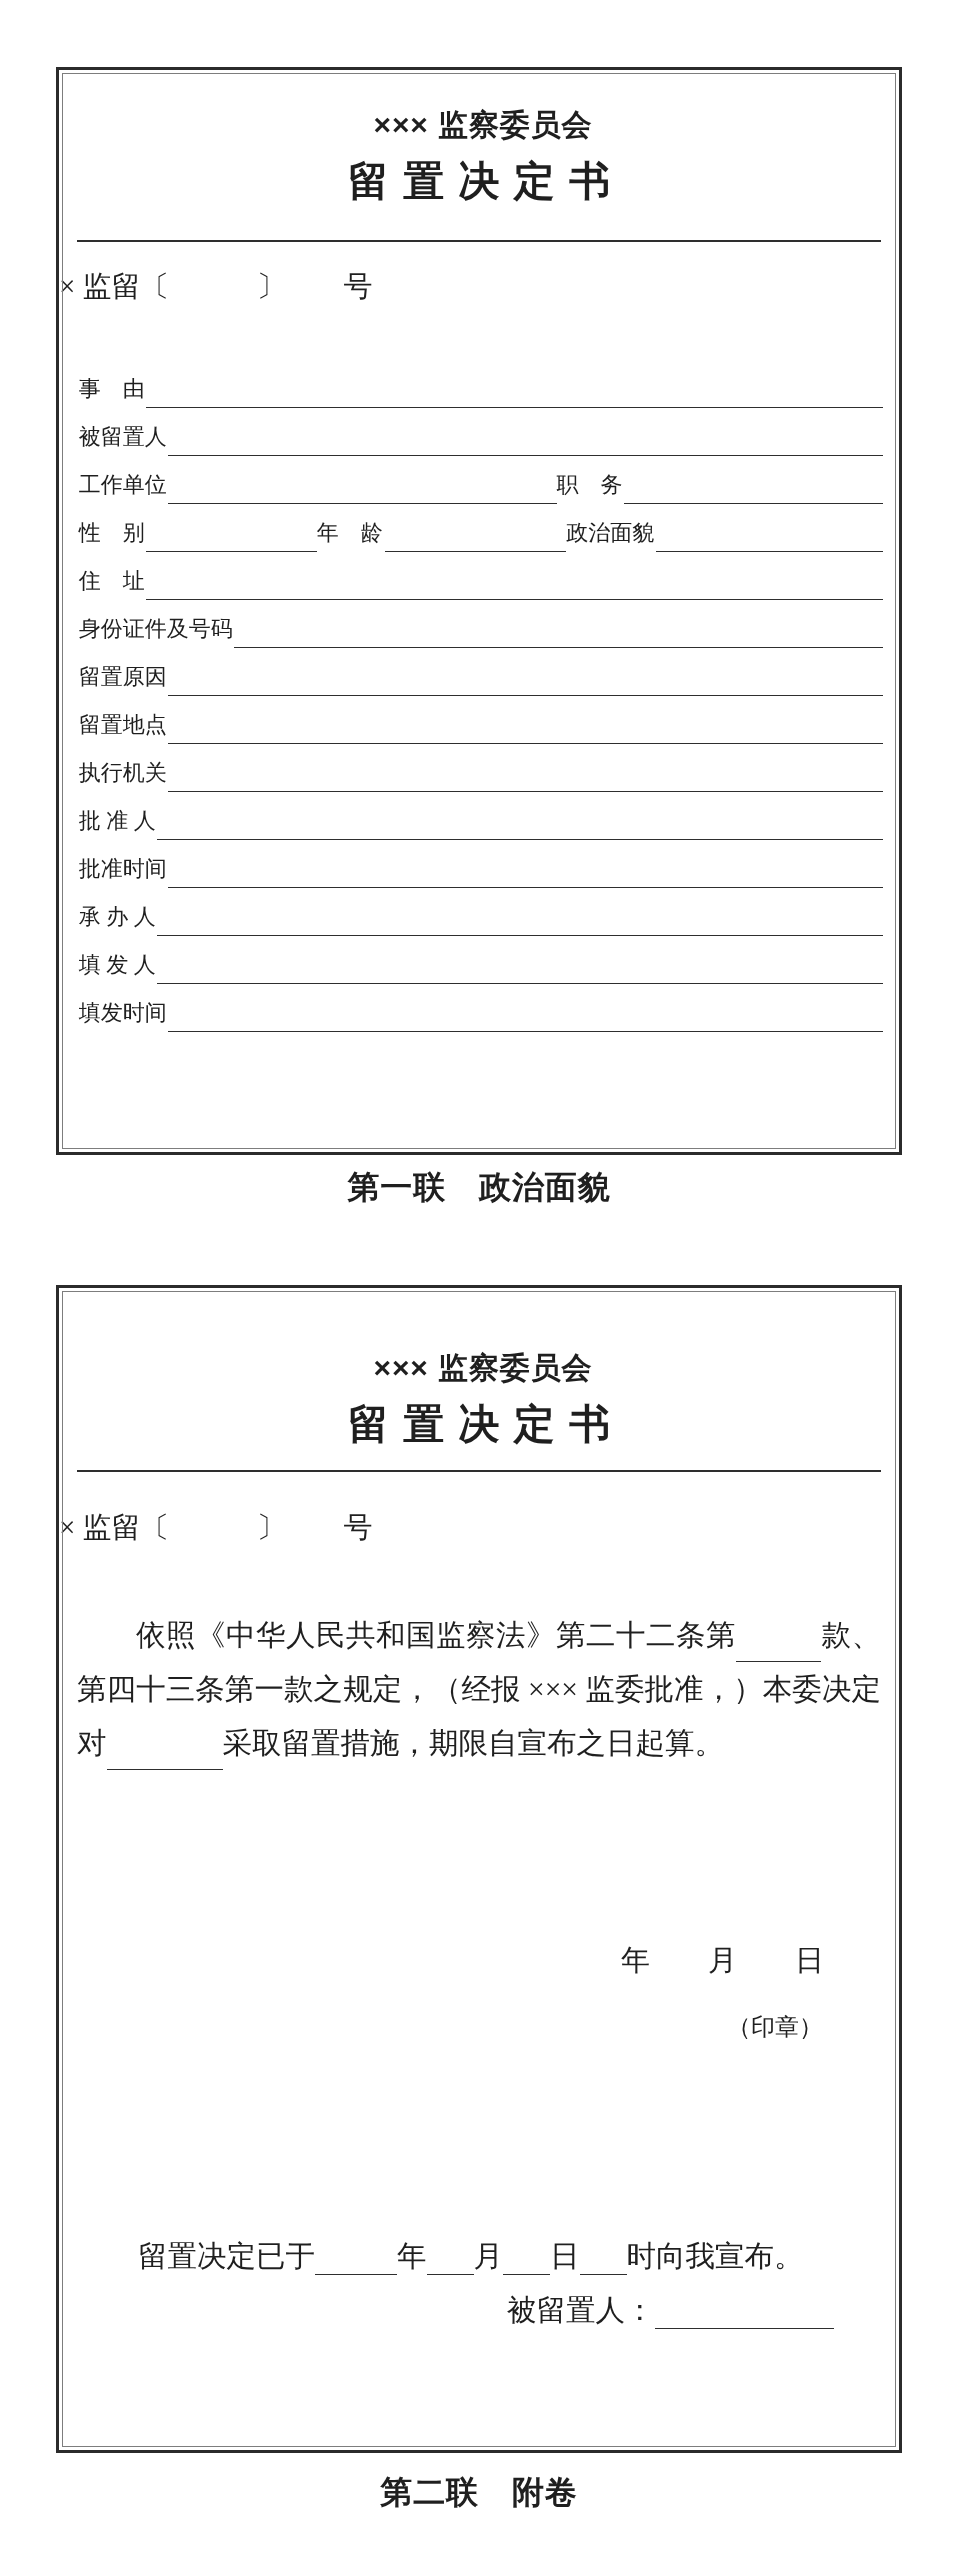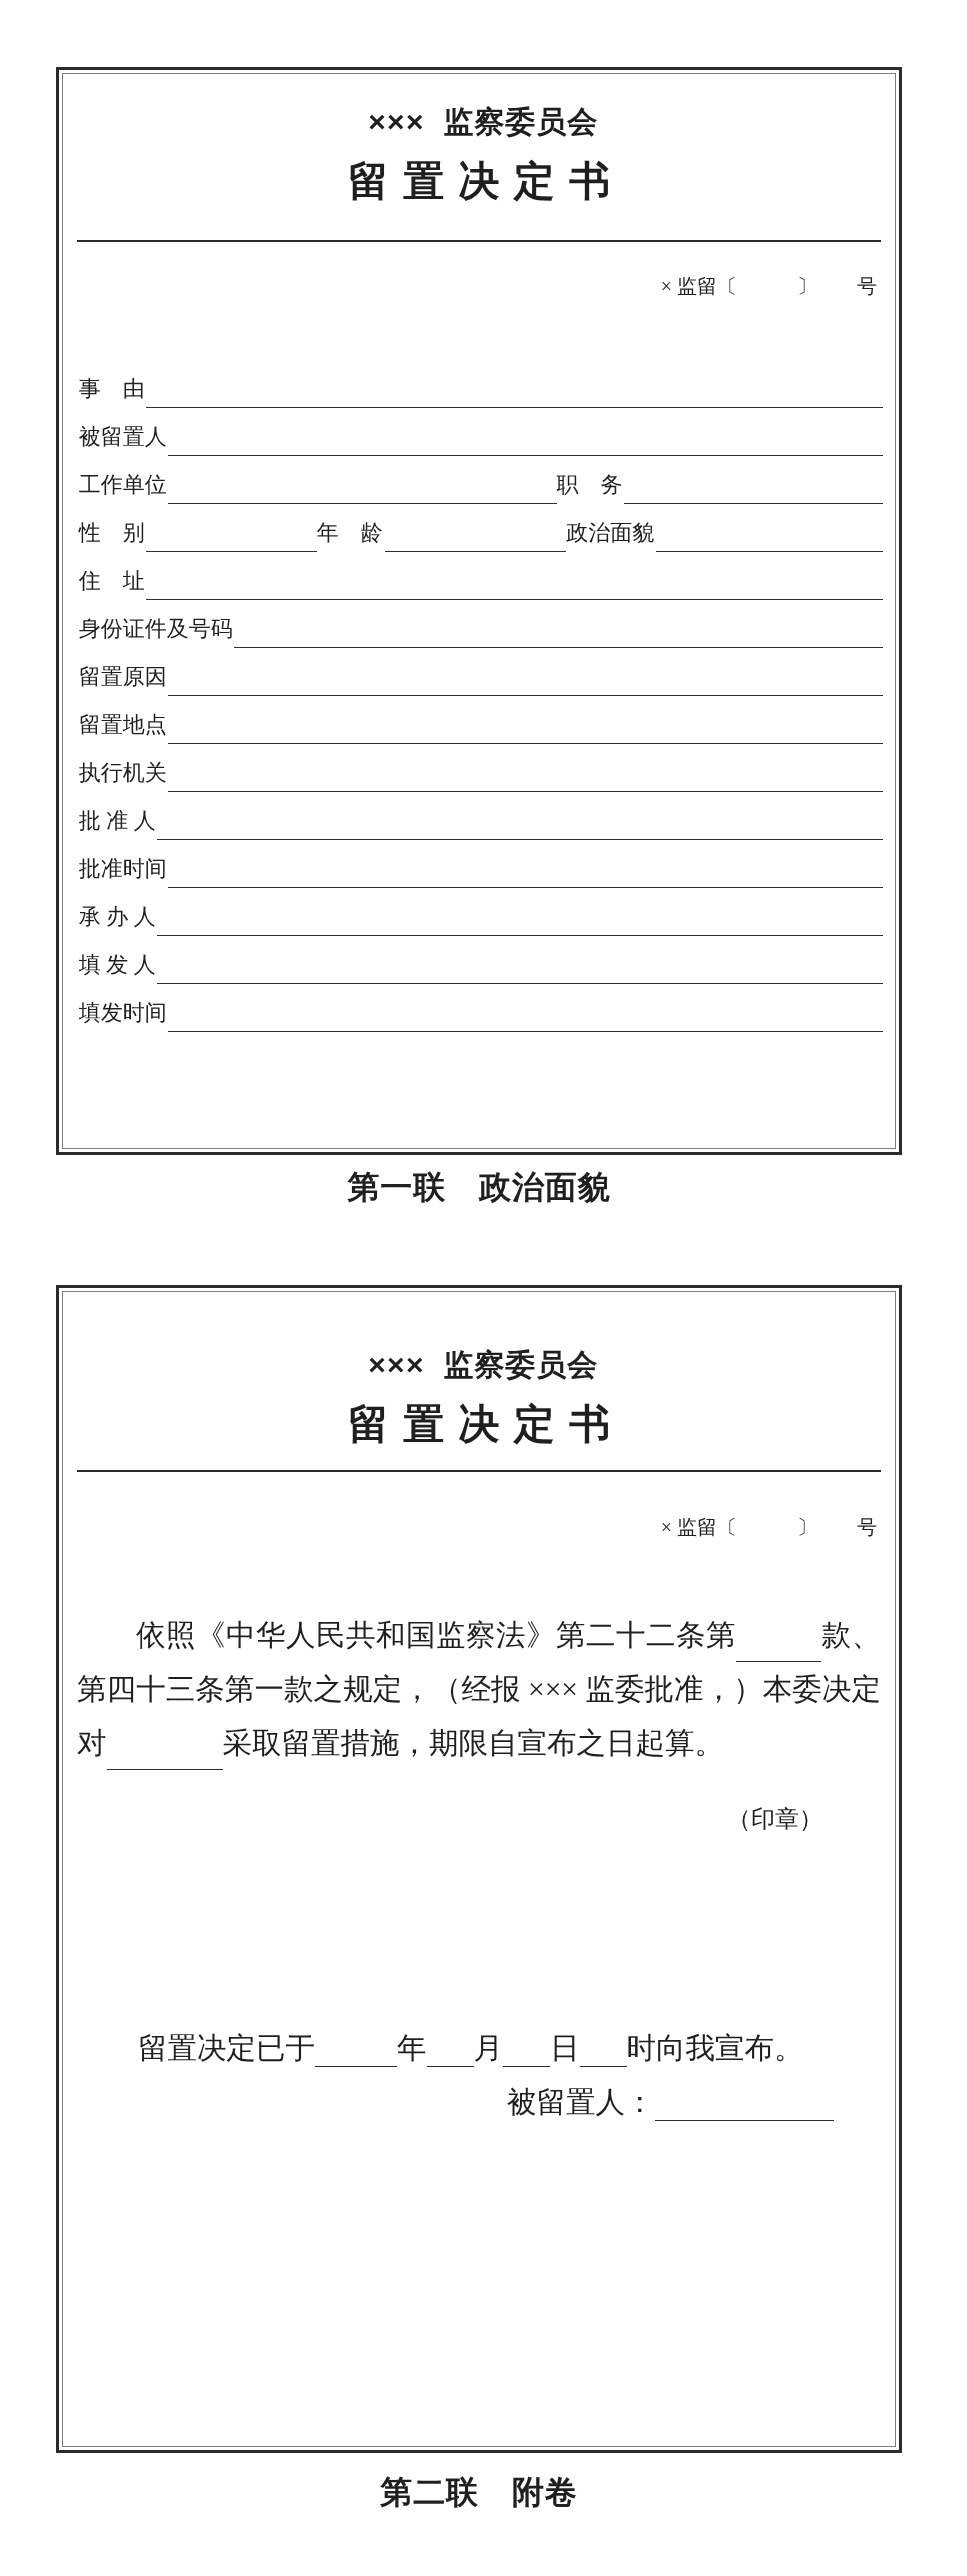--- a/index.html
+++ b/index.html
@@ -20,33 +20,33 @@
     border:3.6px solid var(--frame);
     background:#fff;
   }
   .box-stub{top:67px;height:1088px;}
   .box-decision{top:1285px;height:1168px;}
   .frame{position:absolute;inset:2.7px;border:0.9px solid var(--frame-inner);pointer-events:none;}
   .form-header{text-align:center;}
   .box-stub .form-header{padding-top:34px;}
   .box-decision .form-header{padding-top:59px;}
   .org{
-    font-family:Liberation Mono, monospace;
+    font-family:Liberation Sans, sans-serif;
     font-weight:bold;font-size:30px;line-height:41px;letter-spacing:0.9px;margin-left:8px;
   }
   .title{
     font-weight:bold;font-size:41px;line-height:50px;margin-top:10.7px;
     letter-spacing:0.35em;padding-left:0.35em;
   }
   .subtitle{font-size:29px;line-height:38px;margin-top:10.7px;letter-spacing:0.1em;}
   .rule{border-top:2.7px solid var(--line);margin:34px 18px 0 18px;}
   .box-decision .rule{margin-top:21.5px;}
   .docno{
-    font-size:20px;line-height:34px;margin-top:27px;
-    text-align:right;padding-right:22px;white-space:pre;
+    font-size:29px;line-height:34px;margin-top:27px;
+    padding-right:22px;white-space:pre;
   }
   .box-decision .docno{margin-top:38px;}
   
   .fields{margin-top:57px;padding:0 16px 0 19.7px;}
   .frow{display:flex;align-items:flex-end;height:48px;}
   .flabel{
     flex:0 0 auto;font-size:22px;line-height:32px;
     padding-bottom:2.7px;white-space:pre;
   }
   .fline{flex-grow:1;border-bottom:1.8px solid var(--line);height:0;margin-left:1.8px;}
@@ -157,18 +157,19 @@
 
 <section class="box box-decision">
   <div class="frame"></div>
   <header class="form-header">
     <div class="org">××× 监察委员会</div>
     <h1 class="title">留置决定书</h1>
   </header>
   <div class="rule"></div>
   <div class="docno">× 监留〔　　　〕　　号</div>
   <p class="dbody"><span>依照《中华人民共和国监察法》第二十二条第</span><span class="blank" style="width: 85px;"></span><span>款、第四十三条第一款之规定，（经报 ××× 监委批准，）本委决定对</span><span class="blank" style="width: 116px;"></span><span>采取留置措施，期限自宣布之日起算。</span></p>
+  <div class="dateline">年　　月　　日</div>
   <div class="seal">（印章）</div>
   <div class="announce"><span>留置决定已于</span><span class="blank" style="width: 82px;"></span><span>年</span><span class="blank" style="width: 47px;"></span><span>月</span><span class="blank" style="width: 47px;"></span><span>日</span><span class="blank" style="width: 47px;"></span><span>时向我宣布。</span></div>
   <div class="signee"><span>被留置人：</span><span class="blank signee-blank"></span></div>
 </section>
 <div class="caption cap2">第二联　附卷</div>
 
 
 </body></html>

